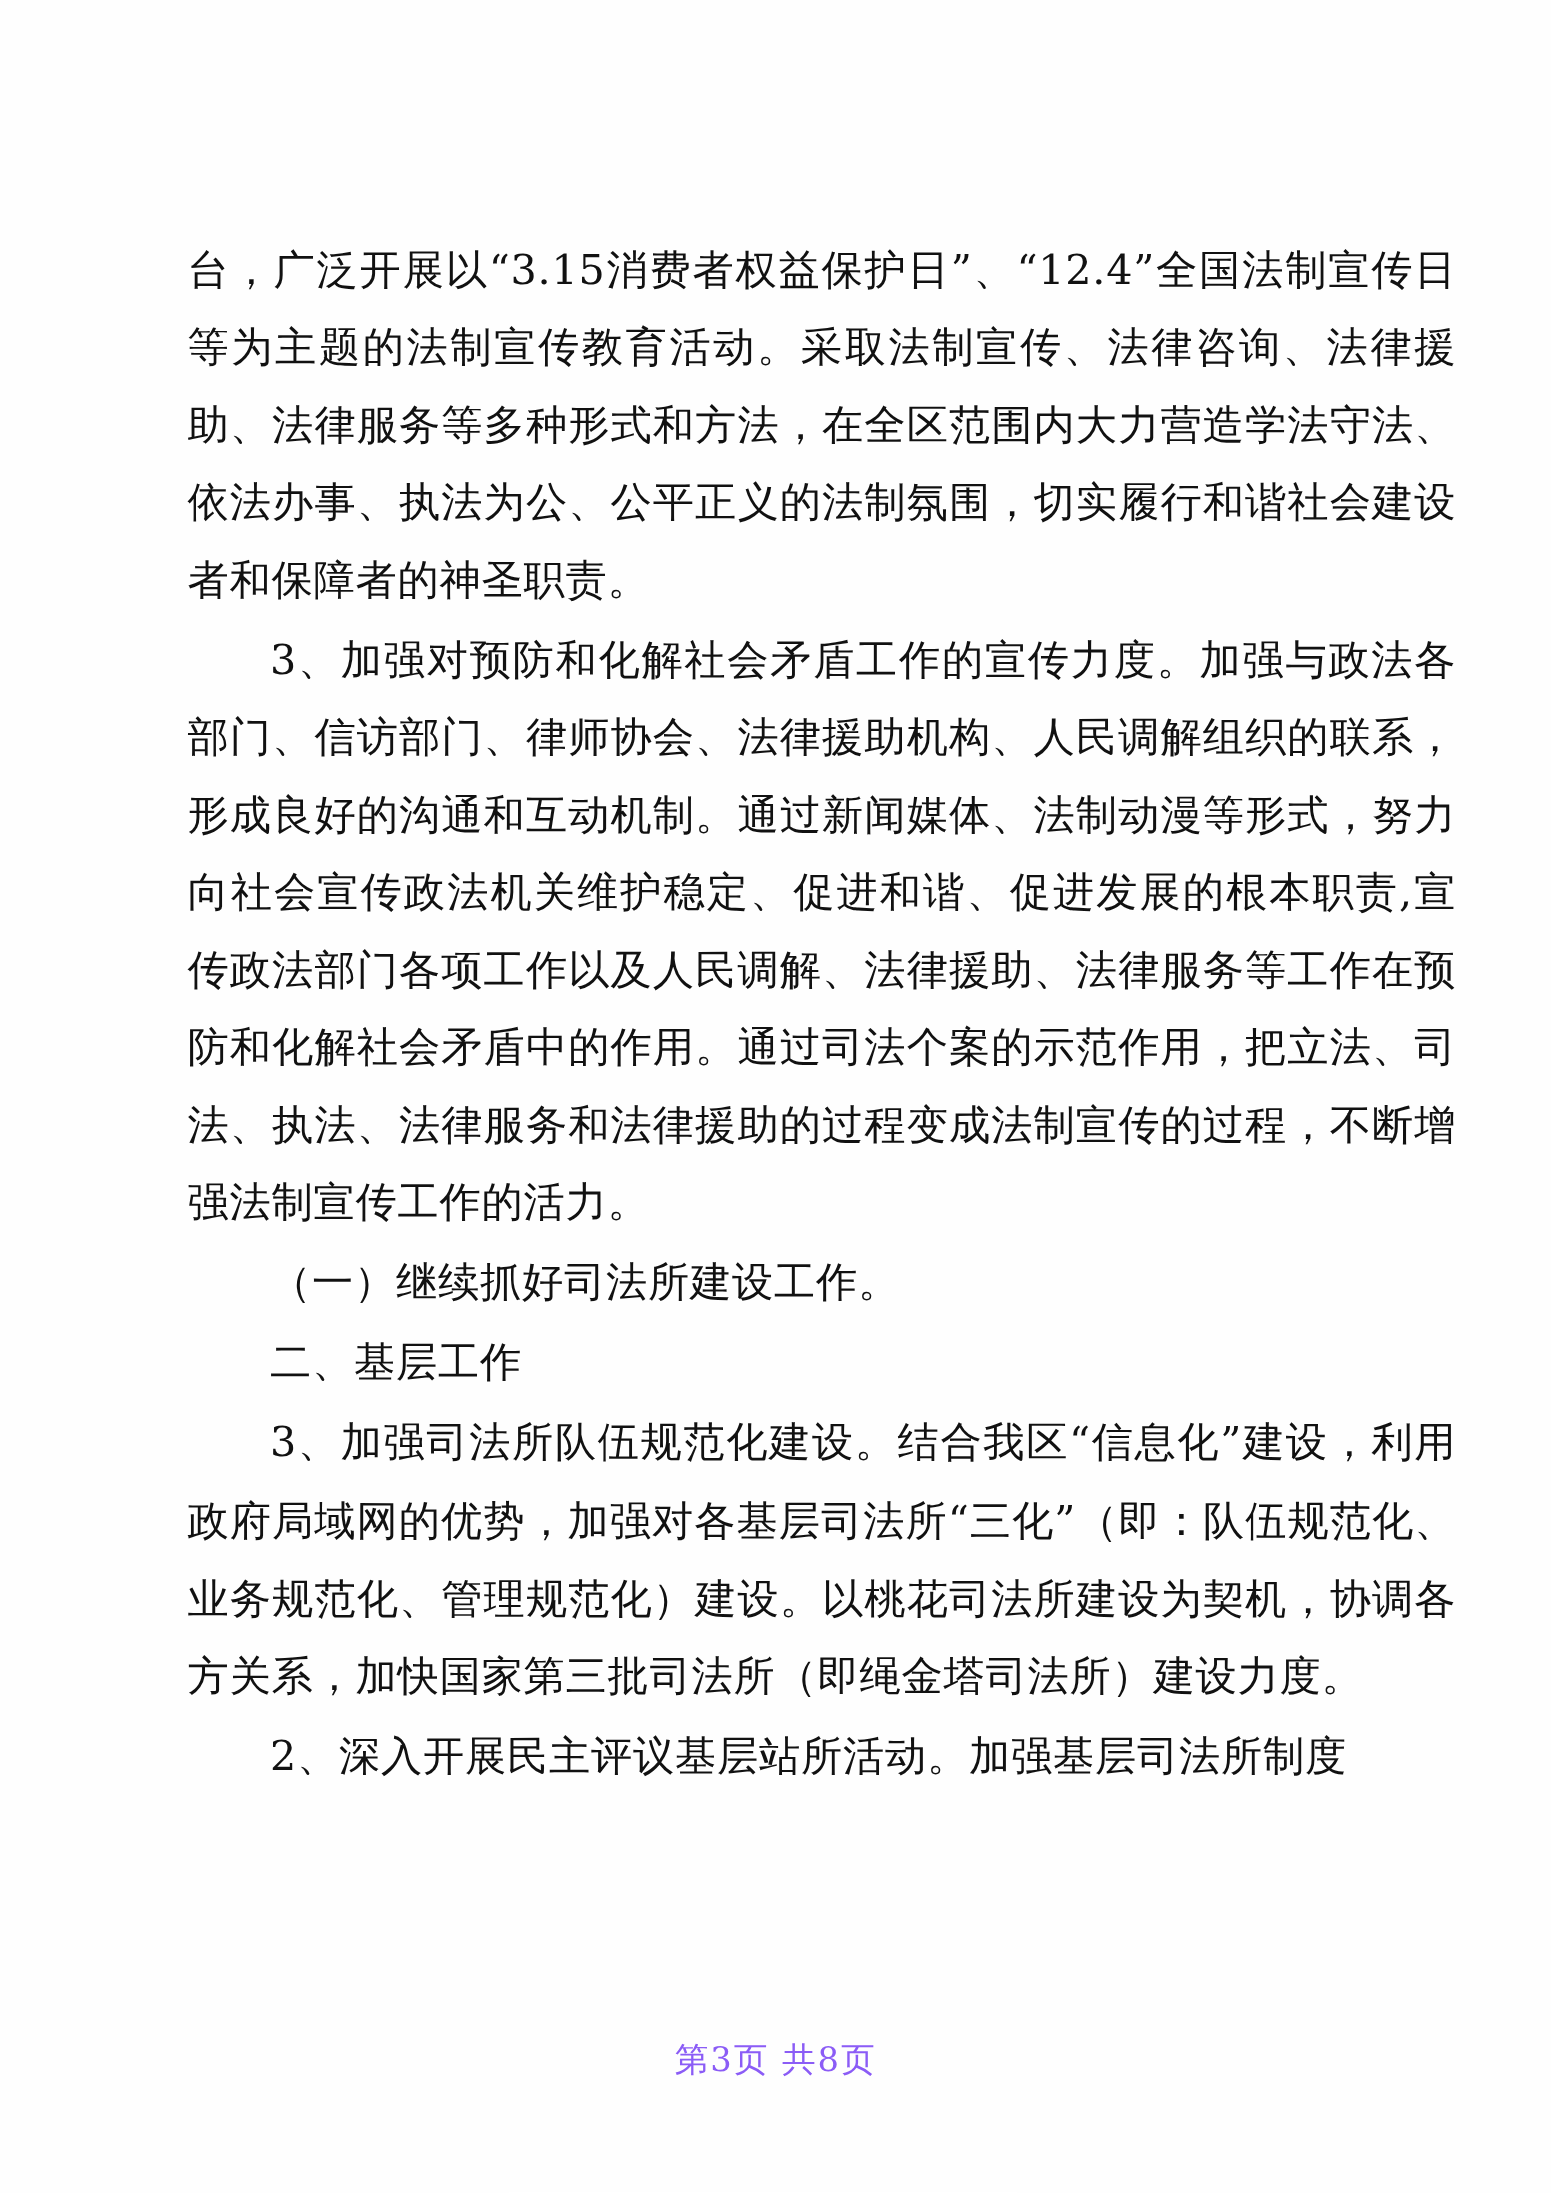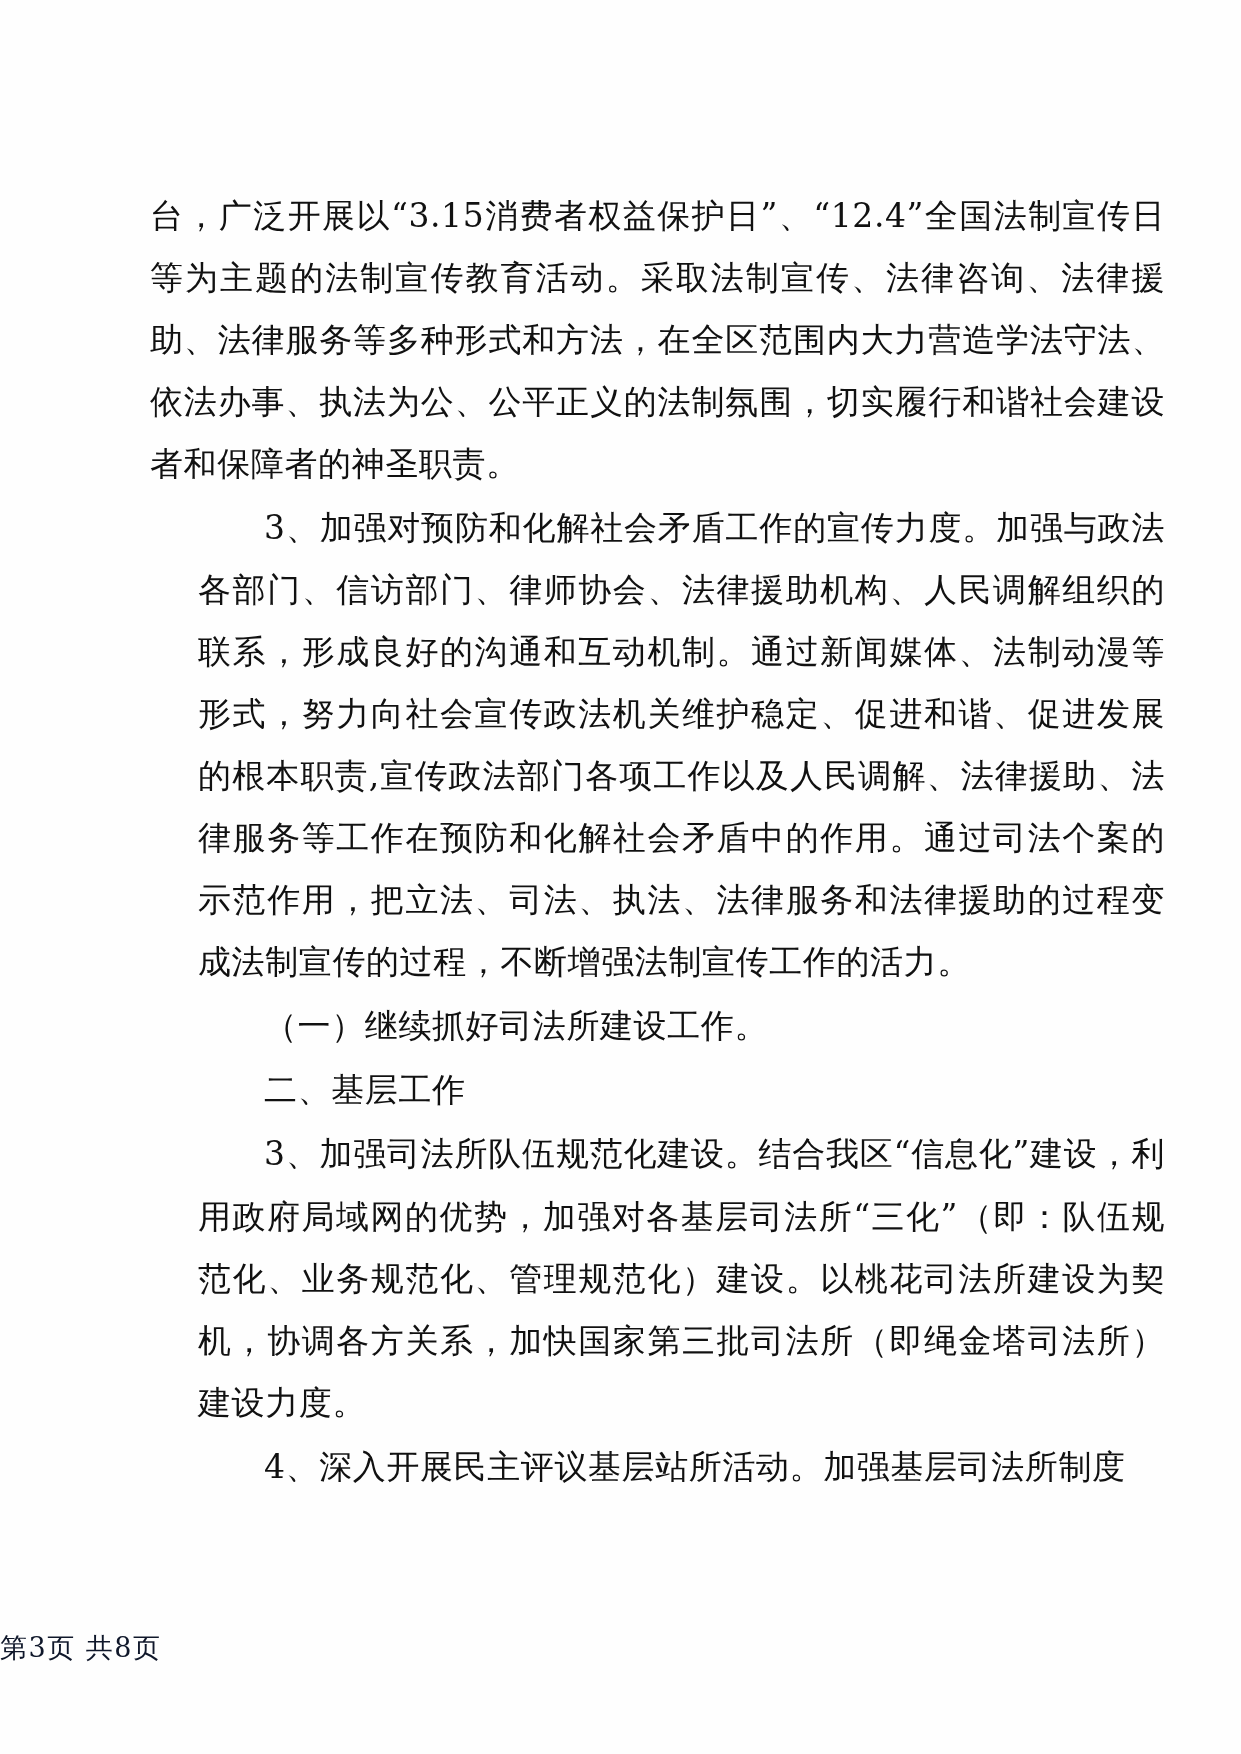--- a/index.html
+++ b/index.html
@@ -29,39 +29,39 @@
     text-align: justify;
     letter-spacing: 0.6px;
     color: #111111;
   }
   .para {
     margin: 0 0 2px 0;
     text-indent: 0;
   }
   .para.indent {
     text-indent: 66px;
-    margin-left: 48px;
   }
   .footer {
     position: absolute;
     left: 0;
     right: 0;
     bottom: 88px;
+    text-align: center;
     font-size: 27px;
     letter-spacing: 1.5px;
-    color: #0f172a;
+    color: #8b5cf6;
     font-family: "DejaVu Serif", "Liberation Serif", serif;
   }
 </style>
 </head>
 <body>
 
 <div class="page">
   <div class="doc-body">
     <p class="para">台，广泛开展以“3.15消费者权益保护日”、“12.4”全国法制宣传日等为主题的法制宣传教育活动。采取法制宣传、法律咨询、法律援助、法律服务等多种形式和方法，在全区范围内大力营造学法守法、依法办事、执法为公、公平正义的法制氛围，切实履行和谐社会建设者和保障者的神圣职责。</p>
     <p class="para indent">3、加强对预防和化解社会矛盾工作的宣传力度。加强与政法各部门、信访部门、律师协会、法律援助机构、人民调解组织的联系，形成良好的沟通和互动机制。通过新闻媒体、法制动漫等形式，努力向社会宣传政法机关维护稳定、促进和谐、促进发展的根本职责,宣传政法部门各项工作以及人民调解、法律援助、法律服务等工作在预防和化解社会矛盾中的作用。通过司法个案的示范作用，把立法、司法、执法、法律服务和法律援助的过程变成法制宣传的过程，不断增强法制宣传工作的活力。</p>
     <p class="para indent">（一）继续抓好司法所建设工作。</p>
     <p class="para indent">二、基层工作</p>
     <p class="para indent">3、加强司法所队伍规范化建设。结合我区“信息化”建设，利用政府局域网的优势，加强对各基层司法所“三化”（即：队伍规范化、业务规范化、管理规范化）建设。以桃花司法所建设为契机，协调各方关系，加快国家第三批司法所（即绳金塔司法所）建设力度。</p>
-    <p class="para indent">4、深入开展民主评议基层站所活动。加强基层司法所制度</p>
+    <p class="para indent">2、深入开展民主评议基层站所活动。加强基层司法所制度</p>
   </div>
   <div class="footer">第3页 共8页</div>
 </div>
 
 </body></html>

